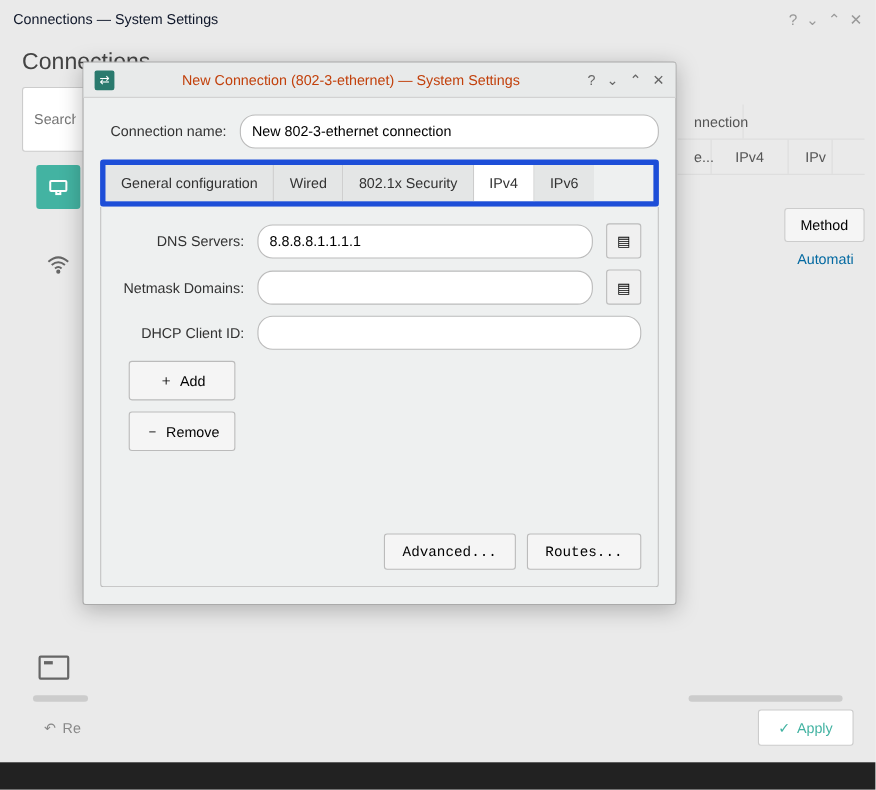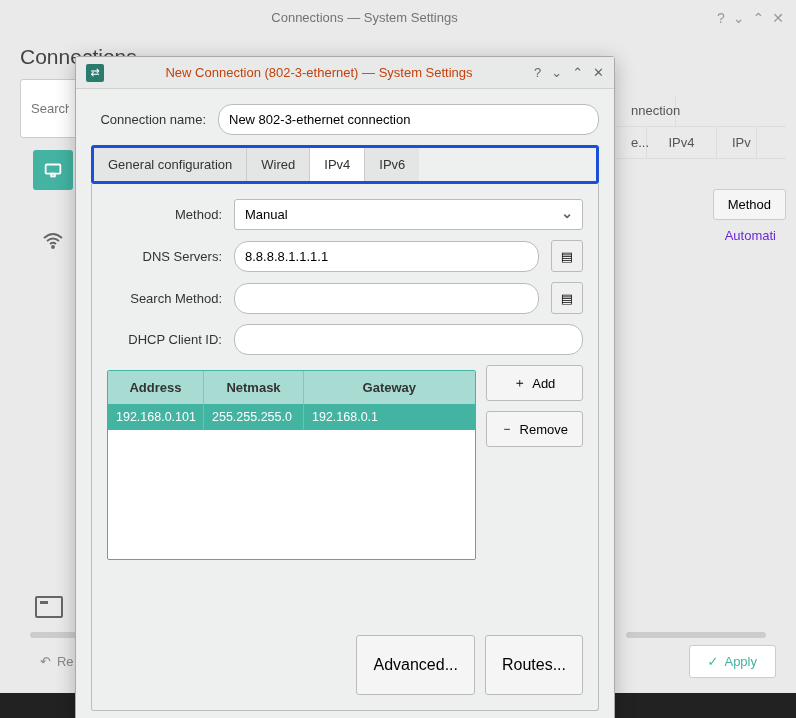--- a/index.html
+++ b/index.html
@@ -1,39 +1,39 @@
 <!DOCTYPE html>
 <html><head>
   <meta charset="utf-8">
   <style>
     * { margin: 0; padding: 0; box-sizing: border-box; font-family: -apple-system, BlinkMacSystemFont, "Segoe UI", sans-serif; }
     body { background: #f0f0f0; width: 796px; height: 718px; overflow: hidden; position: relative; }
 
     
     .main-window { position: absolute; top: 0; left: 0; right: 0; bottom: 0; background: #eaeaea; }
     .main-titlebar { height: 35px; display: flex; align-items: center; padding: 0 12px; color: #999; font-size: 13px; }
-    .main-titlebar-text { flex: 1; text-align: center; color: #737373; }
+    .main-titlebar-text { flex: 1; text-align: left; color: #0f172a; }
     .titlebar-controls { display: flex; gap: 8px; color: #999; }
     .titlebar-controls span { cursor: pointer; font-size: 14px; }
 
     .main-header { padding: 10px 20px 0 20px; }
     .main-header h2 { font-size: 21px; font-weight: normal; color: #444; }
 
     .search-box { margin: 10px 20px 0 20px; }
     .search-box input { width: 60px; padding: 21px 10px; border: 1px solid #ccc; border-radius: 3px; font-size: 13px; }
 
     .bg-content { position: absolute; top: 120px; left: 25px; right: 10px; display: flex; gap: 10px; }
     .bg-sidebar { width: 55px; display: flex; flex-direction: column; align-items: center; gap: 30px; padding-top: 30px; }
     .bg-sidebar-item { width: 40px; height: 40px; display: flex; align-items: center; justify-content: center; color: #666; }
     .bg-sidebar-item.active { background: #43b3a2; border-radius: 3px; color: white; }
 
     .bg-right { position: absolute; top: 95px; right: 10px; width: 170px; }
     .bg-right-row { display: flex; border-bottom: 1px solid #ddd; }
     .bg-right-cell { padding: 8px 15px; font-size: 13px; color: #555; border-right: 1px solid #ddd; }
-    .bg-right-text { padding: 8px 10px; font-size: 13px; color: #6d28d9; text-align: right; }
+    .bg-right-text { padding: 8px 10px; font-size: 13px; color: #0369a1; text-align: right; }
     .bg-rando-btn { margin-top: 30px; float: right; padding: 7px 14px; border: 1px solid #ccc; background: #f5f5f5; border-radius: 3px; font-size: 13px; }
 
     .bg-bottom-left { position: absolute; bottom: 100px; left: 35px; }
     .bg-bottom-icon { width: 28px; height: 22px; border: 2px solid #666; border-radius: 2px; position: relative; }
     .bg-bottom-icon::after { content: ''; position: absolute; left: 3px; top: 3px; width: 8px; height: 3px; background: #666; }
 
     .bg-scrollbar { position: absolute; bottom: 80px; left: 30px; width: 50px; height: 6px; background: #ccc; border-radius: 3px; }
     .bg-scrollbar2 { position: absolute; bottom: 80px; right: 30px; width: 140px; height: 6px; background: #ccc; border-radius: 3px; }
 
     .bg-footer { position: absolute; bottom: 40px; left: 30px; right: 20px; display: flex; justify-content: space-between; }
@@ -50,21 +50,21 @@
     .dialog-title { flex: 1; text-align: center; font-size: 13px; color: #c2410c; }
     .dialog-title-controls { display: flex; gap: 10px; color: #666; font-size: 13px; }
     .dialog-title-controls span { cursor: pointer; }
 
     .dialog-body { padding: 15px; }
 
     .form-row { display: flex; align-items: center; margin-bottom: 10px; gap: 12px; }
     .form-label { width: 115px; text-align: right; font-size: 13px; color: #333; }
     .form-input { flex: 1; padding: 7px 10px; border: 1px solid #bbb; border-radius: 14px; font-size: 13px; background: white; }
 
-    .tabs { display: flex; border: 3px solid #1d4ed8; border-radius: 3px; overflow: hidden; margin-bottom: 0; }
+    .tabs { display: flex; border: 5px solid #1d4ed8; border-radius: 3px; overflow: hidden; margin-bottom: 0; }
     .tab { padding: 9px 14px; font-size: 13px; color: #333; background: #e4e6e6; border-right: 1px solid #ccc; cursor: pointer; }
     .tab:last-child { border-right: none; }
     .tab.active { background: white; }
 
     .tab-content { border: 1px solid #bbb; border-top: none; padding: 15px; border-radius: 0 0 3px 3px; background: #eef0f0; }
 
     .form-select { flex: 1; padding: 7px 10px; border: 1px solid #bbb; border-radius: 3px; font-size: 13px; background: white; appearance: none; position: relative; }
     .select-wrap { flex: 1; position: relative; }
     .select-wrap::after { content: '⌄'; position: absolute; right: 10px; top: 50%; transform: translateY(-60%); pointer-events: none; color: #666; font-size: 14px; font-weight: bold;}
 
@@ -83,21 +83,21 @@
 
     .table-side-btns { display: flex; flex-direction: column; gap: 10px; margin-left: 10px; }
     .side-btn { padding: 8px 14px; border: 1px solid #bbb; background: #f5f5f5; border-radius: 3px; font-size: 13px; cursor: pointer; display: flex; align-items: center; gap: 6px; justify-content: center; min-width: 85px; }
 
     .table-row-wrap { display: flex; align-items: flex-start; }
 
     .checkbox-row { display: flex; align-items: center; gap: 8px; margin-top: 15px; font-size: 13px; color: #333; }
     .checkbox-row input[type=checkbox] { width: 15px; height: 15px; }
 
     .tab-footer { display: flex; justify-content: flex-end; gap: 10px; margin-top: 75px; }
-    .footer-btn { padding: 20px 16px; border: 1px solid #bbb; background: #f5f5f5; border-radius: 3px; font-size: 16px; cursor: pointer; }
+    .footer-btn { padding: 8px 16px; border: 1px solid #bbb; background: #f5f5f5; border-radius: 3px; font-size: 13px; cursor: pointer; font-family: Liberation Mono, monospace; }
   </style>
 </head>
 <body>
 
 <div class="main-window">
   <div class="main-titlebar">
     <span class="main-titlebar-text">Connections — System Settings</span>
     <div class="titlebar-controls">
       <span>?</span>
       <span>⌄</span>
@@ -182,68 +182,49 @@
 
   <div class="dialog-body">
     <div class="form-row">
       <label class="form-label">Connection name:</label>
       <input class="form-input" type="text" value="New 802-3-ethernet connection" style="">
     </div>
 
     <div class="tabs">
       <div class="tab">General configuration</div>
       <div class="tab">Wired</div>
+      <div class="tab">802.1x Security</div>
       <div class="tab active">IPv4</div>
       <div class="tab">IPv6</div>
     </div>
 
     <div class="tab-content">
-      <div class="form-row">
-        <label class="form-label">Method:</label>
-        <div class="select-wrap">
-          <select class="form-select" style="width:100%">
-            <option>Manual</option>
-          </select>
-        </div>
-      </div>
 
       <div class="form-row">
         <label class="form-label">DNS Servers:</label>
         <input class="form-input" type="text" value="8.8.8.8.1.1.1.1" style="">
         <button class="icon-btn">
           <span>▤</span>
         </button>
       </div>
 
       <div class="form-row">
-        <label class="form-label">Search Method:</label>
+        <label class="form-label">Netmask Domains:</label>
         <input class="form-input" type="text" value="" style="">
         <button class="icon-btn">
           <span>▤</span>
         </button>
       </div>
 
       <div class="form-row">
         <label class="form-label">DHCP Client ID:</label>
         <input class="form-input" type="text" value="" style="">
       </div>
 
       <div class="table-row-wrap">
-        <div class="ip-table">
-          <div class="ip-table-header">
-            <div class="ip-col-addr">Address</div>
-            <div class="ip-col-mask">Netmask</div>
-            <div class="ip-col-gw">Gateway</div>
-          </div>
-          <div class="ip-table-row">
-            <div class="ip-col-addr">192.168.0.101</div>
-            <div class="ip-col-mask">255.255.255.0</div>
-            <div class="ip-col-gw">192.168.0.1</div>
-          </div>
-        </div>
         <div class="table-side-btns">
           <button class="side-btn">
             <span>＋</span>
             <span>Add</span>
           </button>
           <button class="side-btn">
             <span>－</span>
             <span>Remove</span>
           </button>
         </div>

